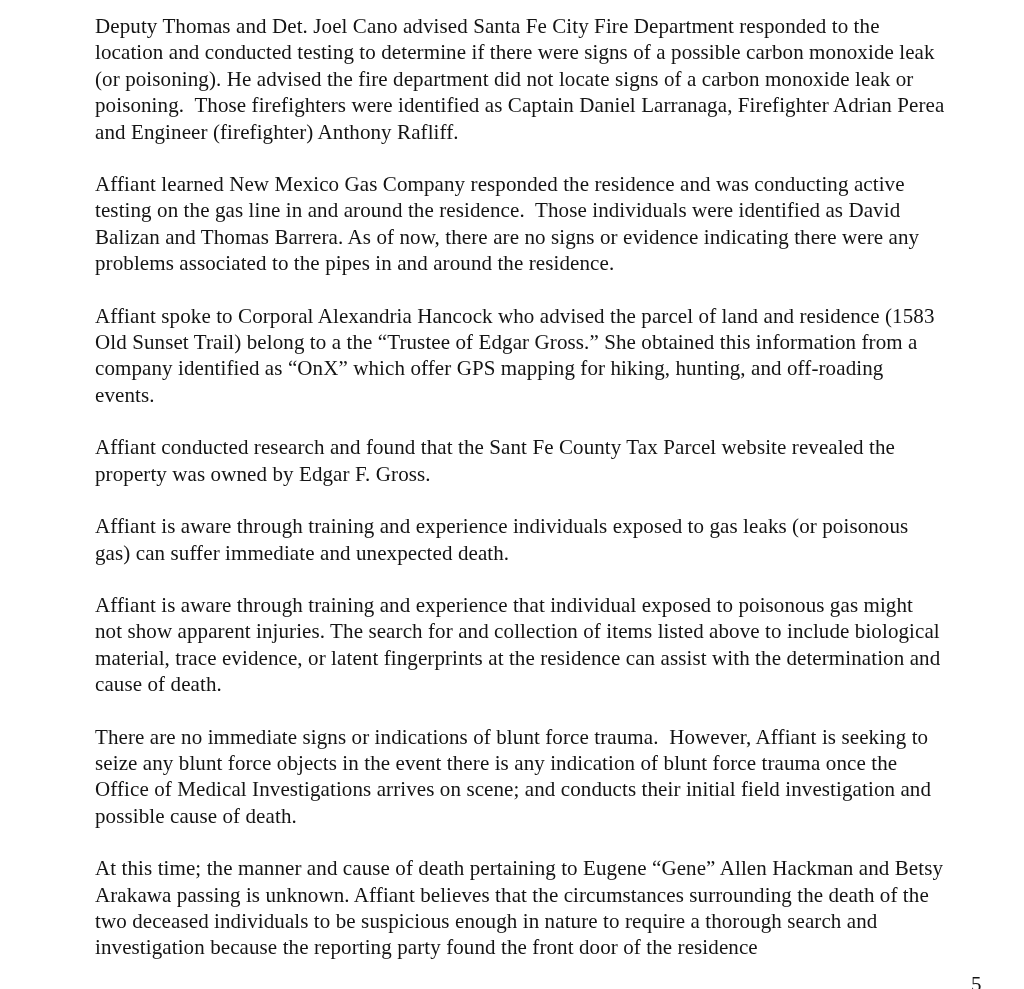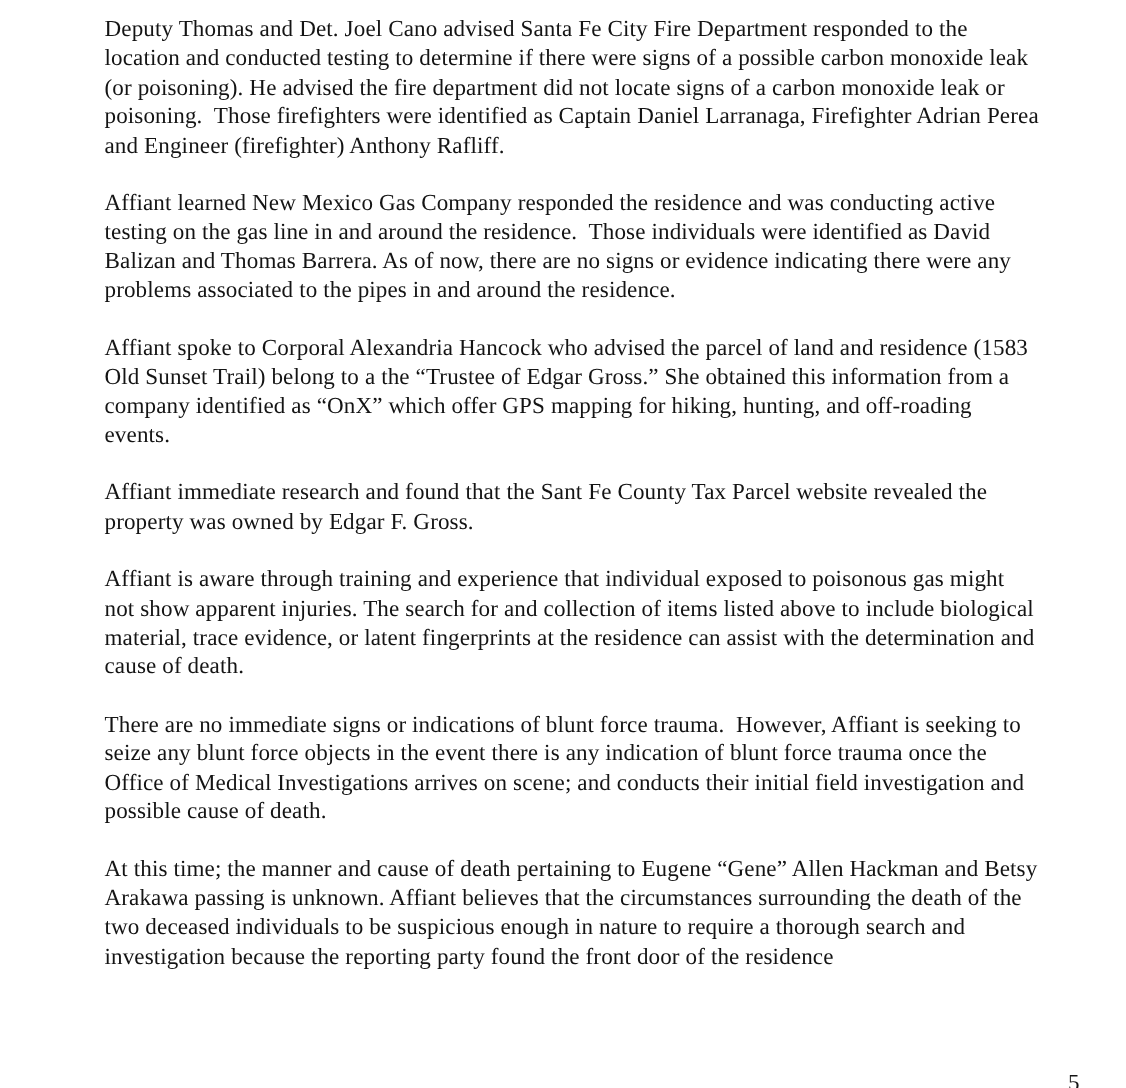--- a/index.html
+++ b/index.html
@@ -41,19 +41,20 @@
   }
 </style>
 </head>
 <body>
 
 <div class="page">
   <div class="text-block">
     <p>Deputy Thomas and Det. Joel Cano advised Santa Fe City Fire Department responded to the location and conducted testing to determine if there were signs of a possible carbon monoxide leak (or poisoning). He advised the fire department did not locate signs of a carbon monoxide leak or poisoning.  Those firefighters were identified as Captain Daniel Larranaga, Firefighter Adrian Perea and Engineer (firefighter) Anthony Rafliff.</p>
     <p>Affiant learned New Mexico Gas Company responded the residence and was conducting active testing on the gas line in and around the residence.  Those individuals were identified as David Balizan and Thomas Barrera. As of now, there are no signs or evidence indicating there were any problems associated to the pipes in and around the residence.</p>
     <p>Affiant spoke to Corporal Alexandria Hancock who advised the parcel of land and residence (1583 Old Sunset Trail) belong to a the “Trustee of Edgar Gross.” She obtained this information from a company identified as “OnX” which offer GPS mapping for hiking, hunting, and off-roading events.</p>
-    <p>Affiant immediate research and found that the Sant Fe County Tax Parcel website revealed the property was owned by Edgar F. Gross.</p>
+    <p>Affiant conducted research and found that the Sant Fe County Tax Parcel website revealed the property was owned by Edgar F. Gross.</p>
+    <p>Affiant is aware through training and experience individuals exposed to gas leaks (or poisonous gas) can suffer immediate and unexpected death.</p>
     <p>Affiant is aware through training and experience that individual exposed to poisonous gas might not show apparent injuries. The search for and collection of items listed above to include biological material, trace evidence, or latent fingerprints at the residence can assist with the determination and cause of death.</p>
     <p>There are no immediate signs or indications of blunt force trauma.  However, Affiant is seeking to seize any blunt force objects in the event there is any indication of blunt force trauma once the Office of Medical Investigations arrives on scene; and conducts their initial field investigation and possible cause of death.</p>
     <p>At this time; the manner and cause of death pertaining to Eugene “Gene” Allen Hackman and Betsy Arakawa passing is unknown. Affiant believes that the circumstances surrounding the death of the two deceased individuals to be suspicious enough in nature to require a thorough search and investigation because the reporting party found the front door of the residence</p>
   </div>
   <div class="page-number">5</div>
 </div>
 
 </body></html>

